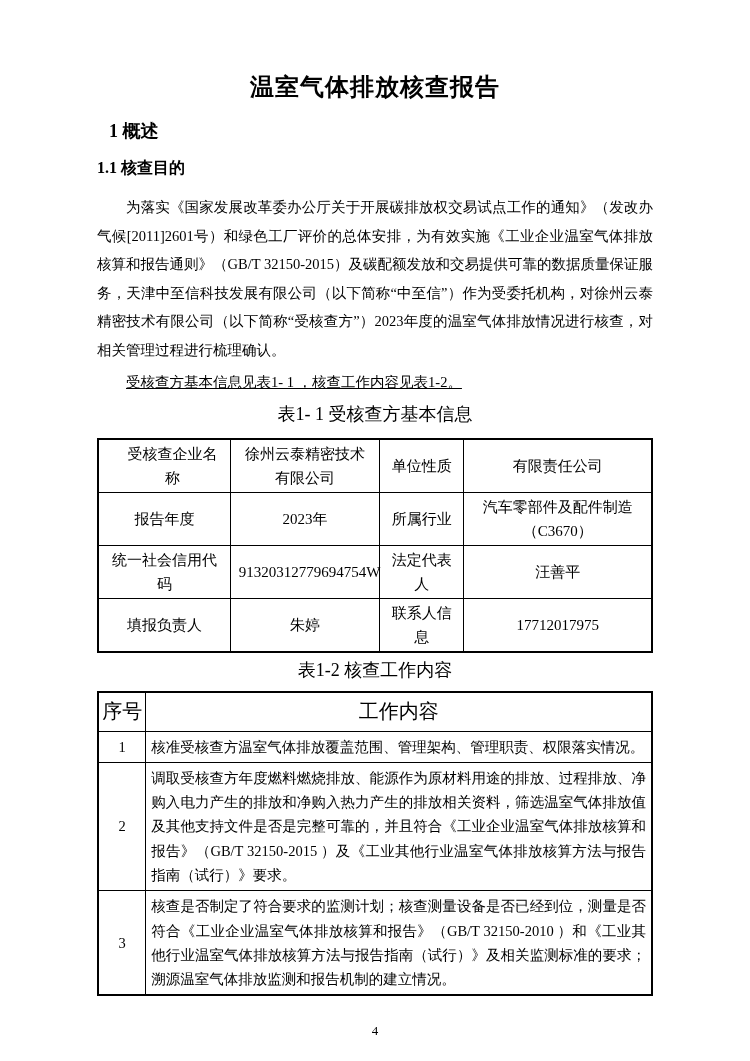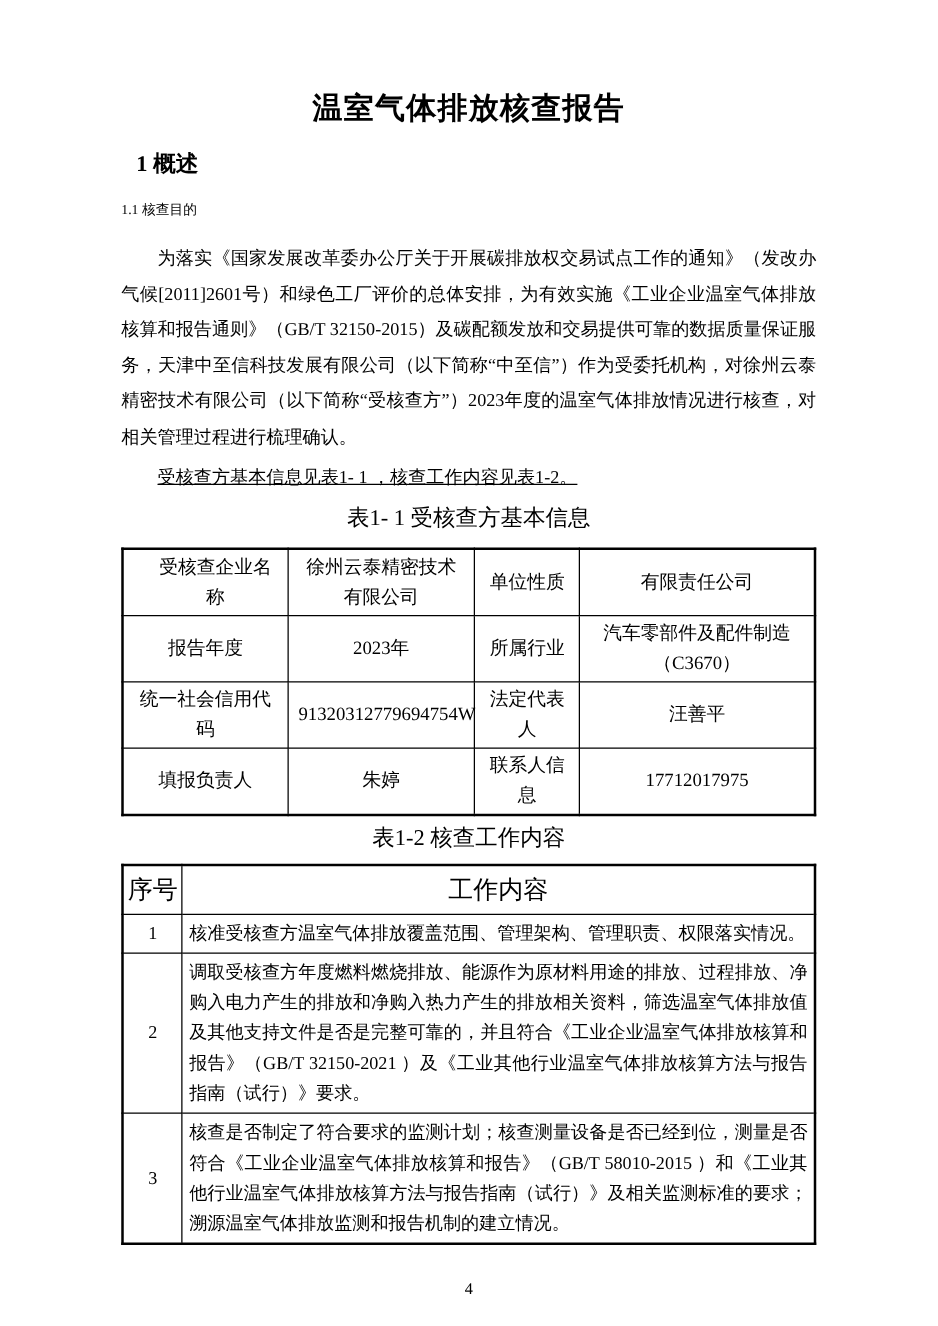--- a/index.html
+++ b/index.html
@@ -26,22 +26,22 @@
     letter-spacing: 1px;
   }
   .heading-1 {
     margin: 19px 0 0 12px;
     font-size: 18px;
     font-weight: bold;
     line-height: 24px;
   }
   .heading-2 {
     margin: 14px 0 0 0;
-    font-size: 11px;
-    font-weight: normal;
+    font-size: 16px;
+    font-weight: bold;
     line-height: 22px;
   }
   .para {
     margin: 14px 0 0 0;
     font-size: 14.5px;
     line-height: 28.5px;
     text-align: justify;
     text-indent: 2em;
   }
   .para.follow { margin-top: 4px; text-decoration: underline; }
@@ -153,24 +153,24 @@
       <tr>
         <th class="col-no">序号</th>
         <th>工作内容</th>
       </tr>
       <tr>
         <td class="seq">1</td>
         <td class="content">核准受核查方温室气体排放覆盖范围、管理架构、管理职责、权限落实情况。</td>
       </tr>
       <tr>
         <td class="seq">2</td>
-        <td class="content">调取受核查方年度燃料燃烧排放、能源作为原材料用途的排放、过程排放、净购入电力产生的排放和净购入热力产生的排放相关资料，筛选温室气体排放值及其他支持文件是否是完整可靠的，并且符合《工业企业温室气体排放核算和报告》（GB/T 32150-2021 ）及《工业其他行业温室气体排放核算方法与报告指南（试行）》要求。</td>
+        <td class="content">调取受核查方年度燃料燃烧排放、能源作为原材料用途的排放、过程排放、净购入电力产生的排放和净购入热力产生的排放相关资料，筛选温室气体排放值及其他支持文件是否是完整可靠的，并且符合《工业企业温室气体排放核算和报告》（GB/T 32150-2015 ）及《工业其他行业温室气体排放核算方法与报告指南（试行）》要求。</td>
       </tr>
       <tr>
         <td class="seq">3</td>
-        <td class="content">核查是否制定了符合要求的监测计划；核查测量设备是否已经到位，测量是否符合《工业企业温室气体排放核算和报告》（GB/T 58010-2015 ）和《工业其他行业温室气体排放核算方法与报告指南（试行）》及相关监测标准的要求；溯源温室气体排放监测和报告机制的建立情况。</td>
+        <td class="content">核查是否制定了符合要求的监测计划；核查测量设备是否已经到位，测量是否符合《工业企业温室气体排放核算和报告》（GB/T 32150-2010 ）和《工业其他行业温室气体排放核算方法与报告指南（试行）》及相关监测标准的要求；溯源温室气体排放监测和报告机制的建立情况。</td>
       </tr>
     </tbody>
   </table>
 
 </div>
 
 <div class="page-number">4</div>
 
 </body></html>

